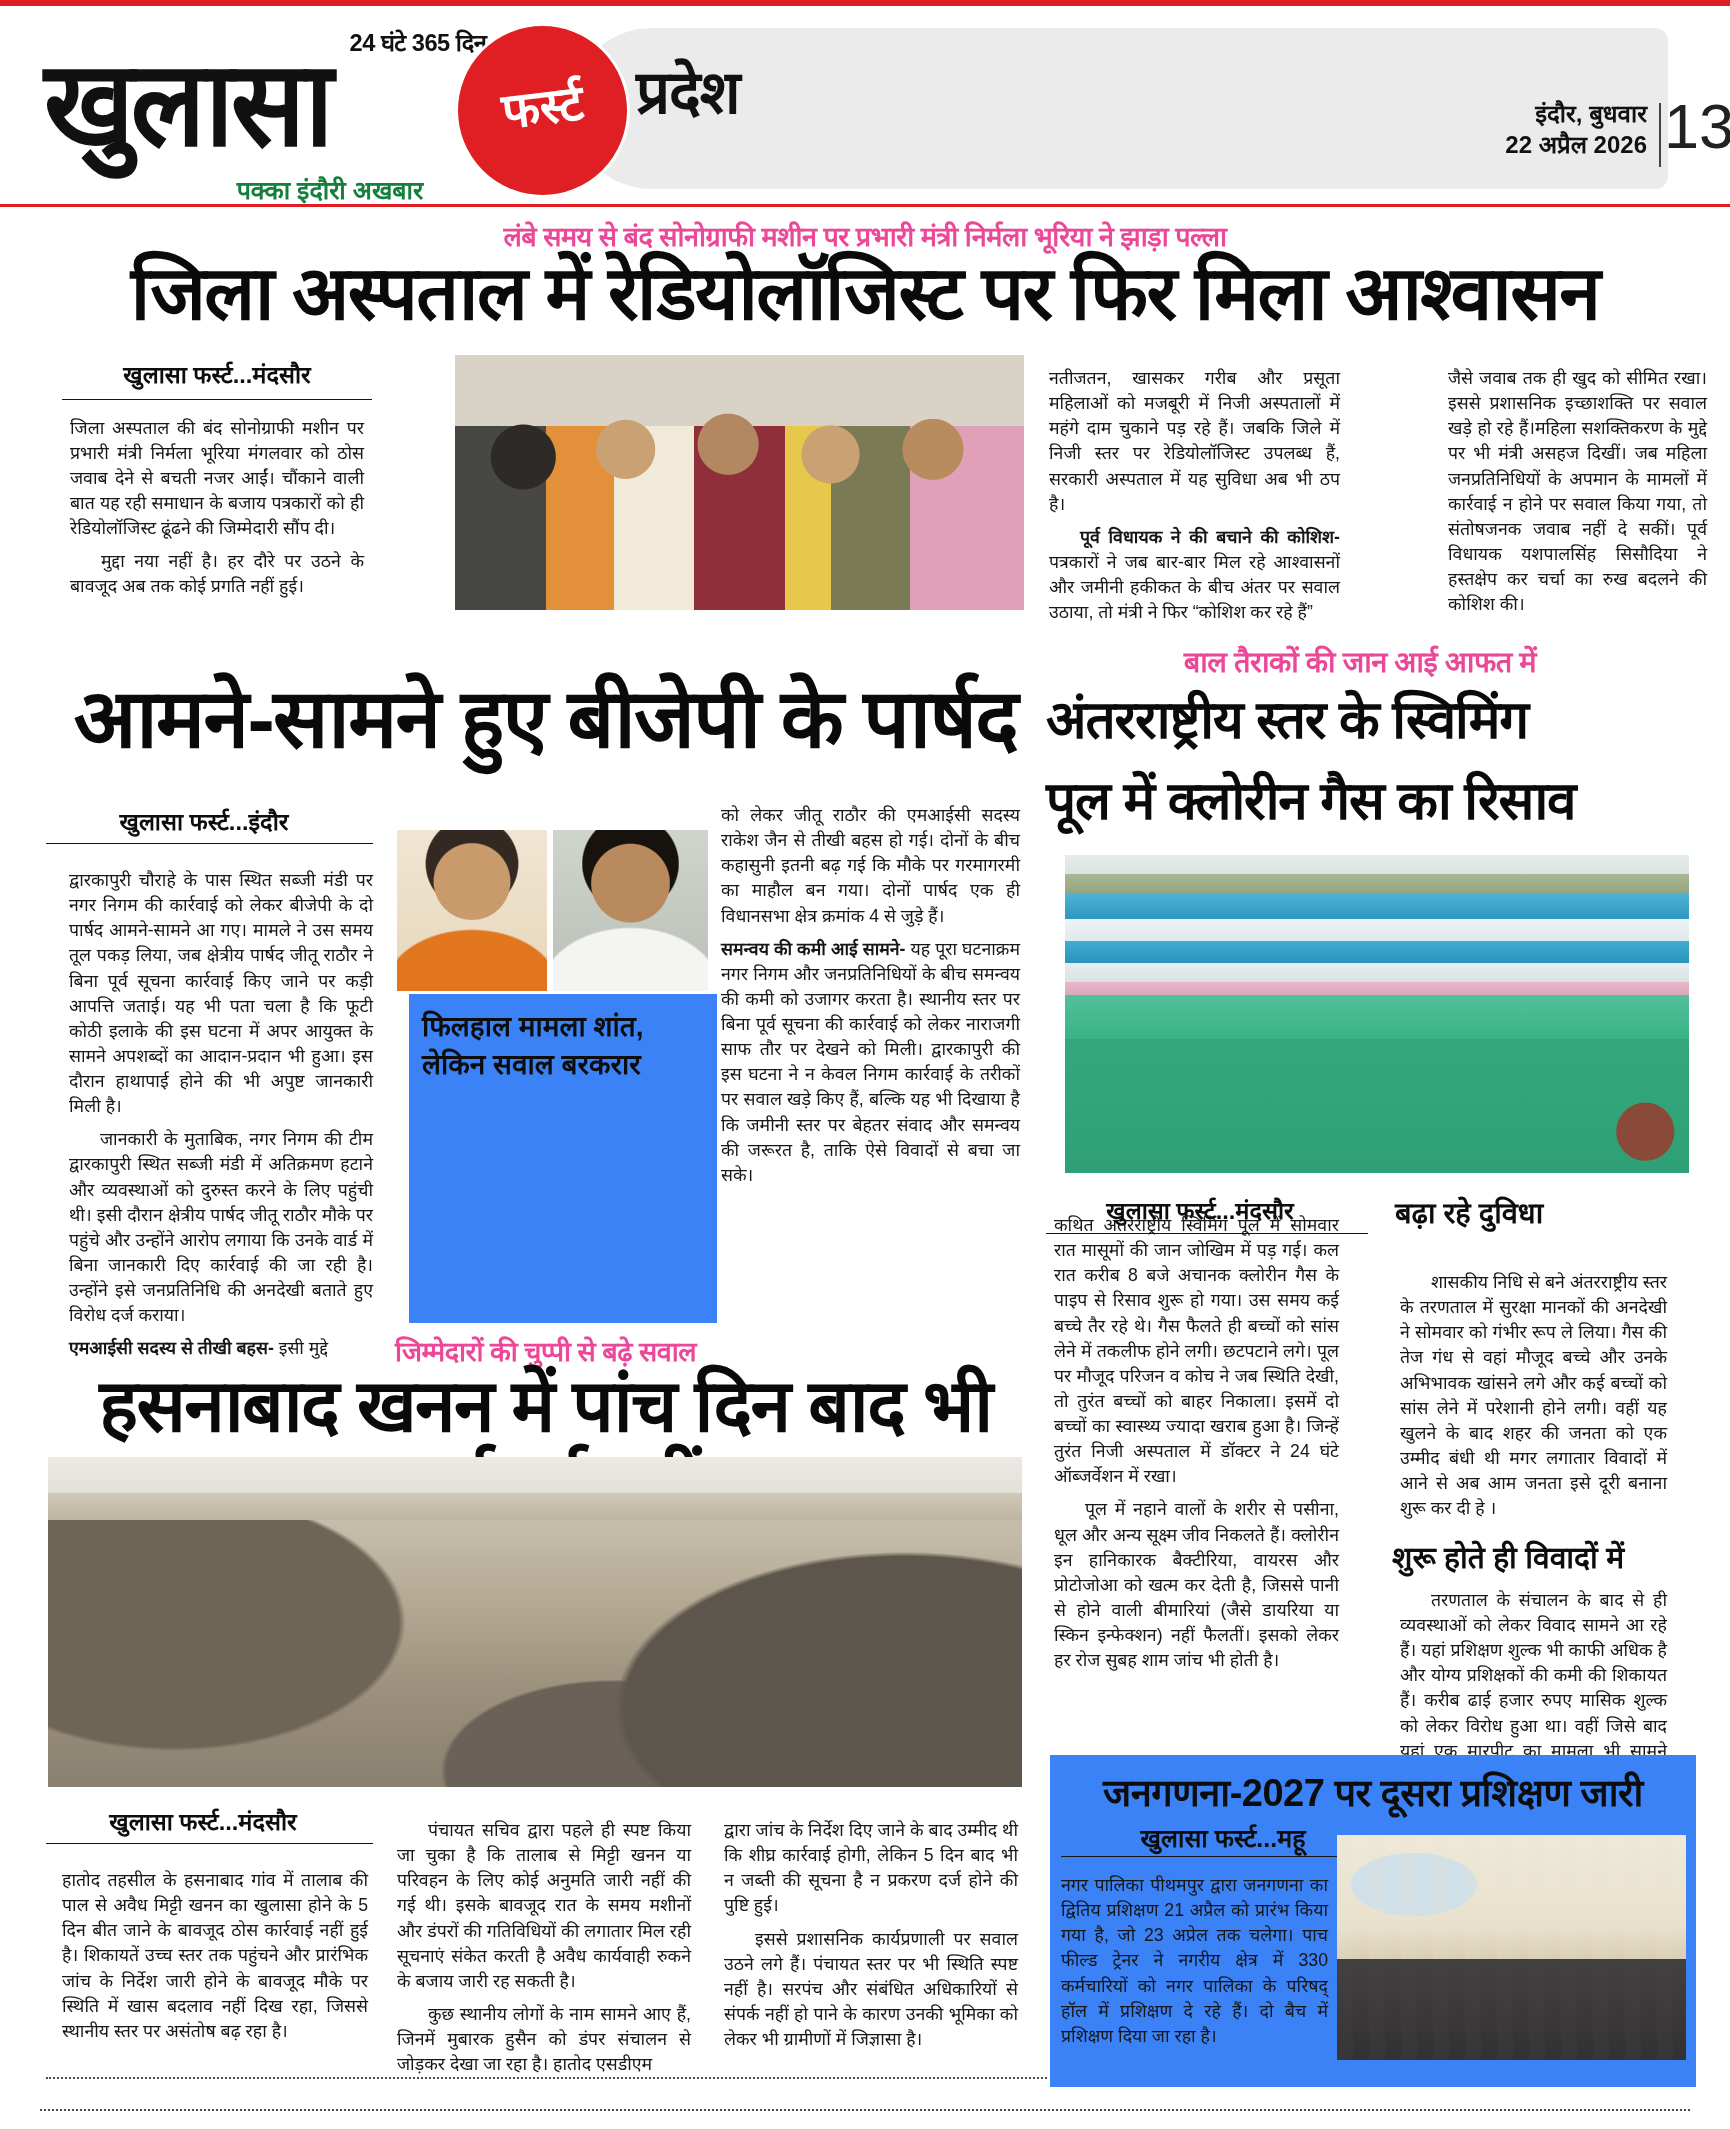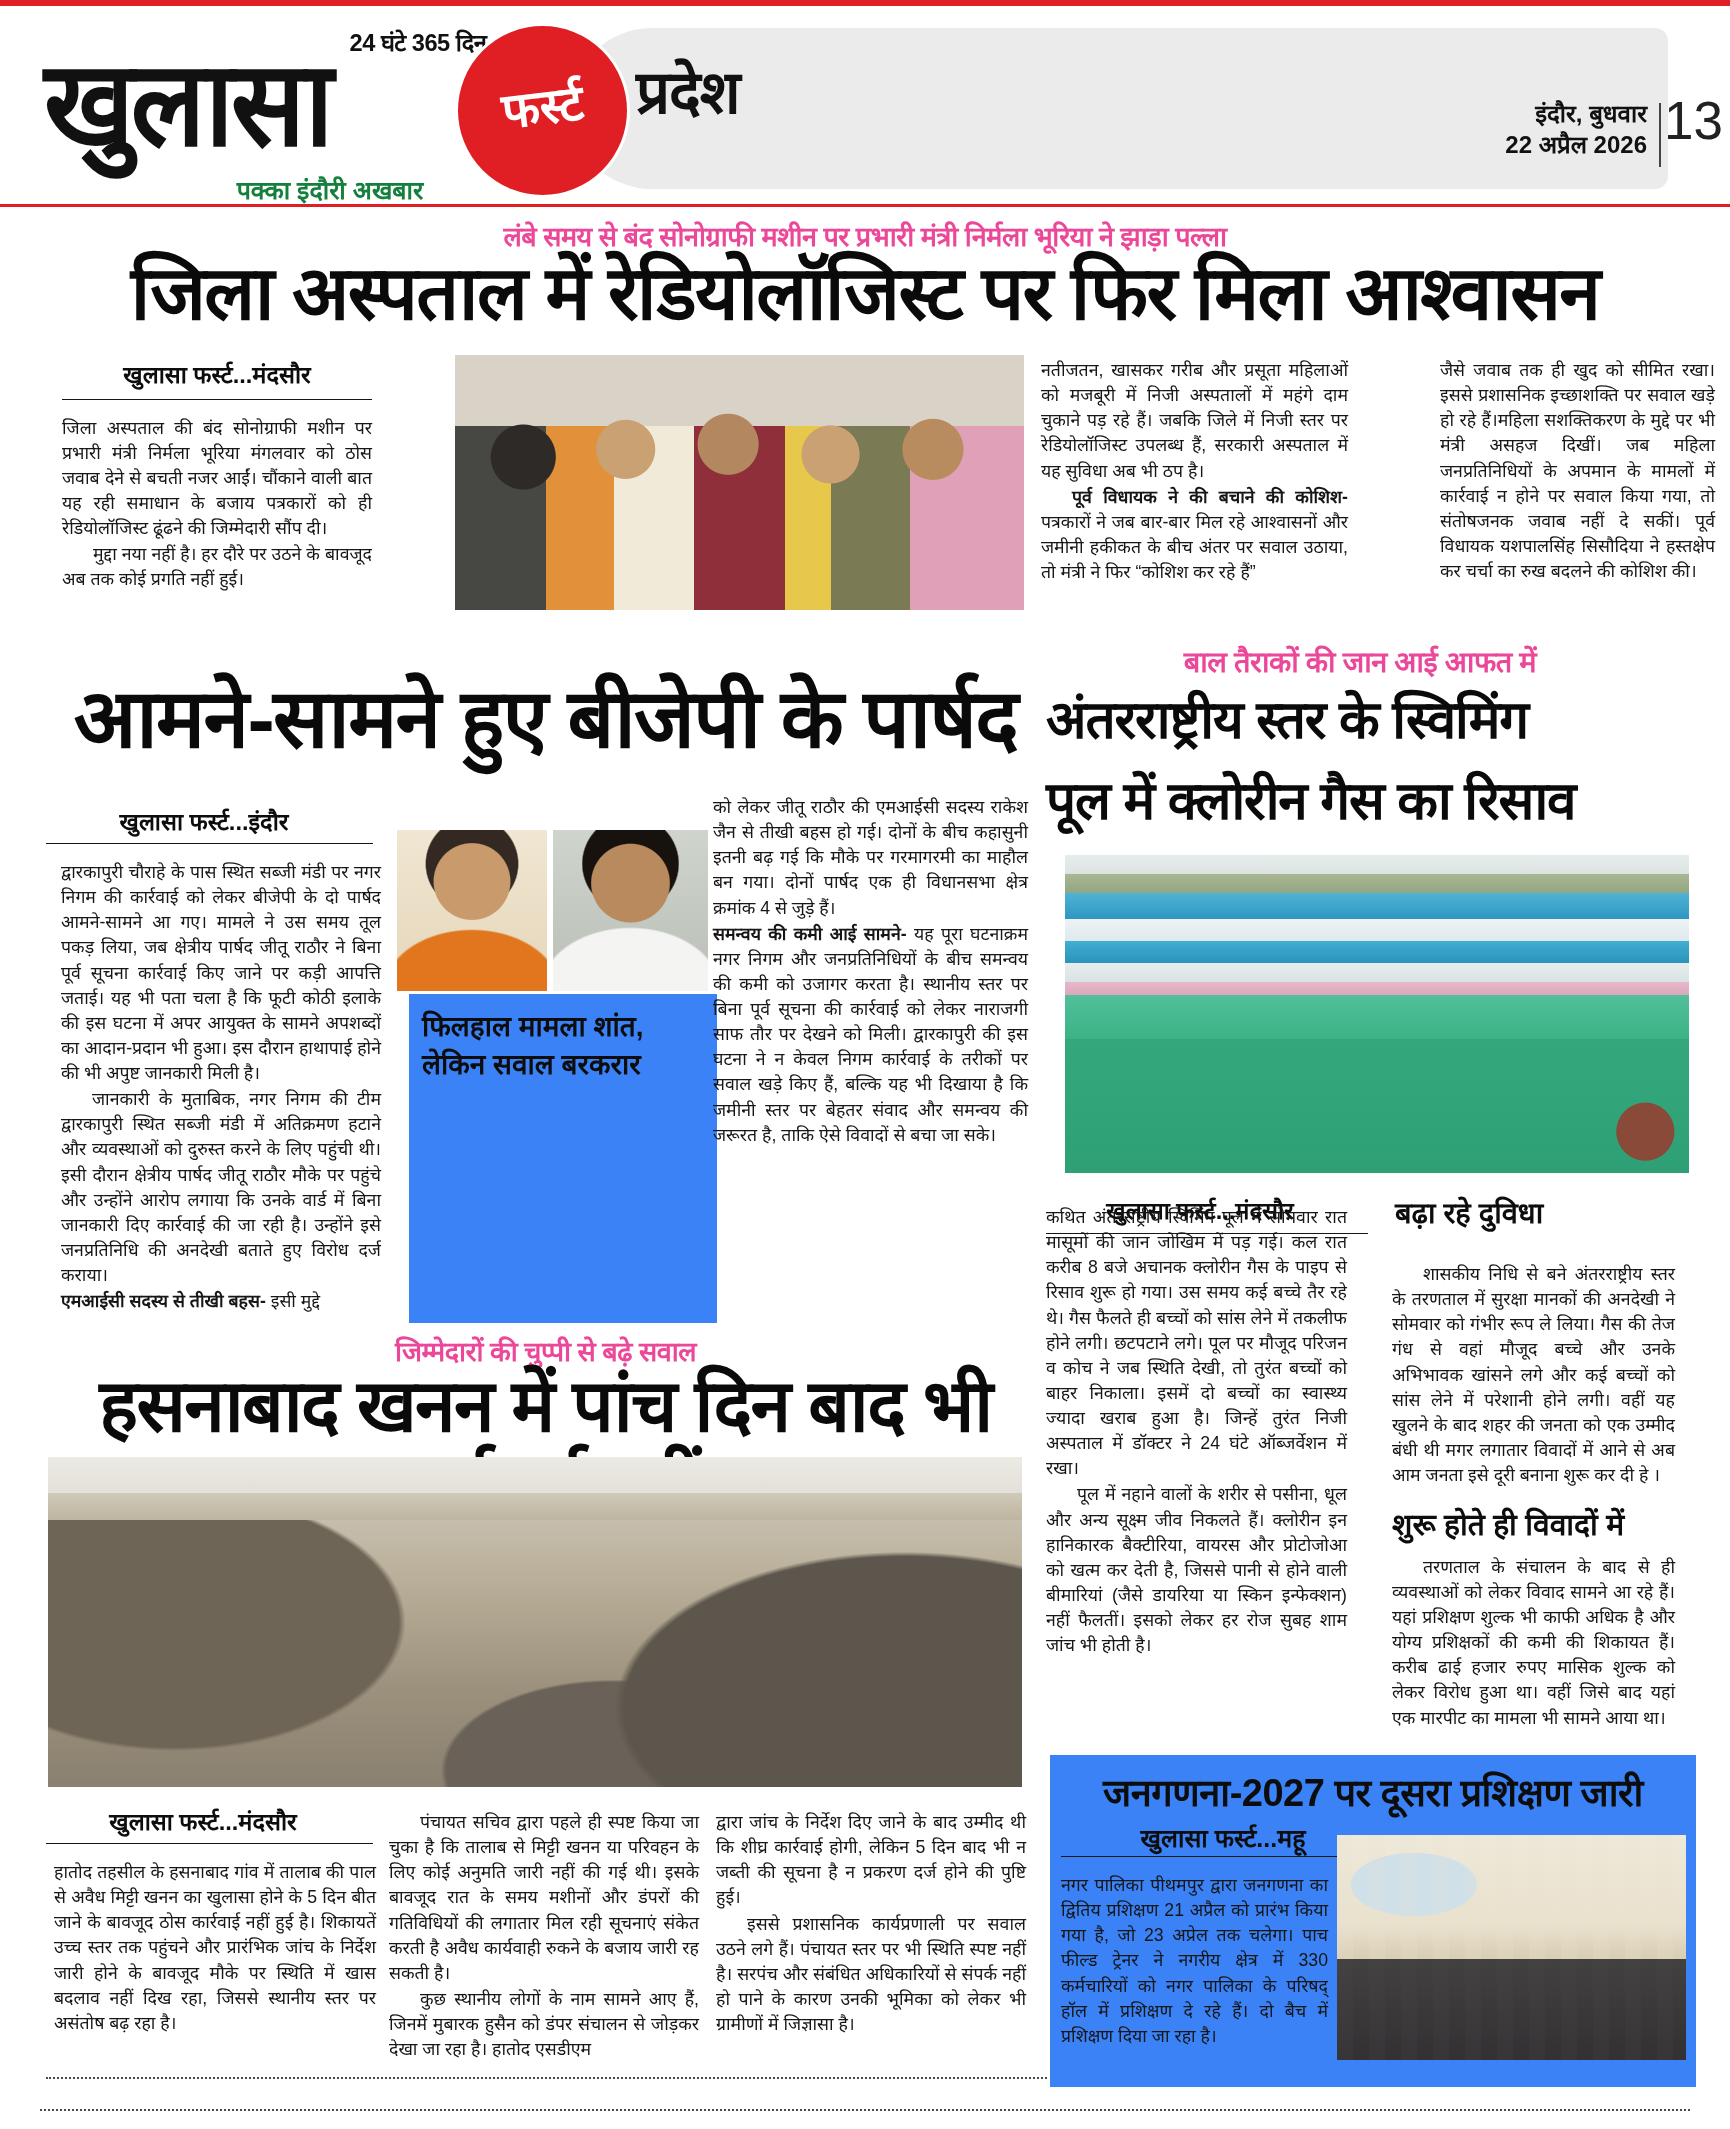--- a/index.html
+++ b/index.html
@@ -7,21 +7,21 @@
         font-family:"Liberation Sans","DejaVu Sans",sans-serif;color:#111;}
   .abs{position:absolute;}
   .center{text-align:center;}
   .right{text-align:right;}
   .red{color:#15803d;}
   .kicker{font-weight:800;font-size:26px;letter-spacing:-0.5px;color:#ec4899;}
   .headline{font-weight:800;color:#0a0a0a;letter-spacing:-1.6px;line-height:1.08;}
   .byline{font-weight:800;font-size:23.6px;color:#0d0d0d;}
   .byline-rule{border-bottom:1.6px solid #151515;height:0;}
   .body-text{font-size:17.7px;line-height:1.42;text-align:justify;color:#161616;}
-  .body-text p{margin:0;}
+  .body-text p{margin:8px;}
   .body-text p + p{text-indent:31px;margin-top:1.1px;}
   .lead{font-weight:800;}
   .subhead{font-weight:800;color:#0d0d0d;}
   .dotted{border-top:2.7px dotted #4a4a4a;height:0;}
   .graybox{background:#3b82f6;}
   .photo{background-color:#cfc8bd;}
   
   .ph1{background:
     radial-gradient(circle 33px at 12% 40%, #2e2a28 97%, transparent),
     radial-gradient(circle 30px at 30% 37%, #caa173 97%, transparent),
@@ -82,21 +82,21 @@
 
   <div class="abs" style="left:636px;top:49px;font-size:60px;font-weight:800;letter-spacing:-1.1px;">प्रदेश</div>
 
   <div class="abs right" style="left:1443px;top:98px;width:204px;font-size:24px;font-weight:800;line-height:1.3;">
     <div>इंदौर, बुधवार</div>
     <div>22 अप्रैल 2026</div>
   </div>
 
   <div class="abs" style="left:1659px;top:103px;width:2.1px;height:64px;background:#444;"></div>
 
-  <div class="abs" style="left:1664px;top:90px;width:59px;font-size:53px;font-weight:400;color:#222;">13</div>
+  <div class="abs" style="left:1664px;top:90px;width:59px;font-size:63px;font-weight:400;color:#222;">13</div>
 
   <div class="abs" style="left:0;top:204px;width:1730px;height:3.2px;background:#e01f24;"></div>
 
   <div class="abs center kicker" style="left:0;top:217px;width:1730px;font-size:27px;">लंबे समय से बंद सोनोग्राफी मशीन पर प्रभारी मंत्री निर्मला भूरिया ने झाड़ा पल्ला</div>
 
   <div class="abs center headline" style="left:0;top:253px;width:1730px;font-size:75px;">जिला अस्पताल में रेडियोलॉजिस्ट पर फिर मिला आश्वासन</div>
 
   <div class="abs" style="left:62px;top:358px;width:310px;">
     <div class="center byline">खुलासा फर्स्ट...मंदसौर</div>
     <div class="byline-rule" style="margin-top:8.6px;"></div>

